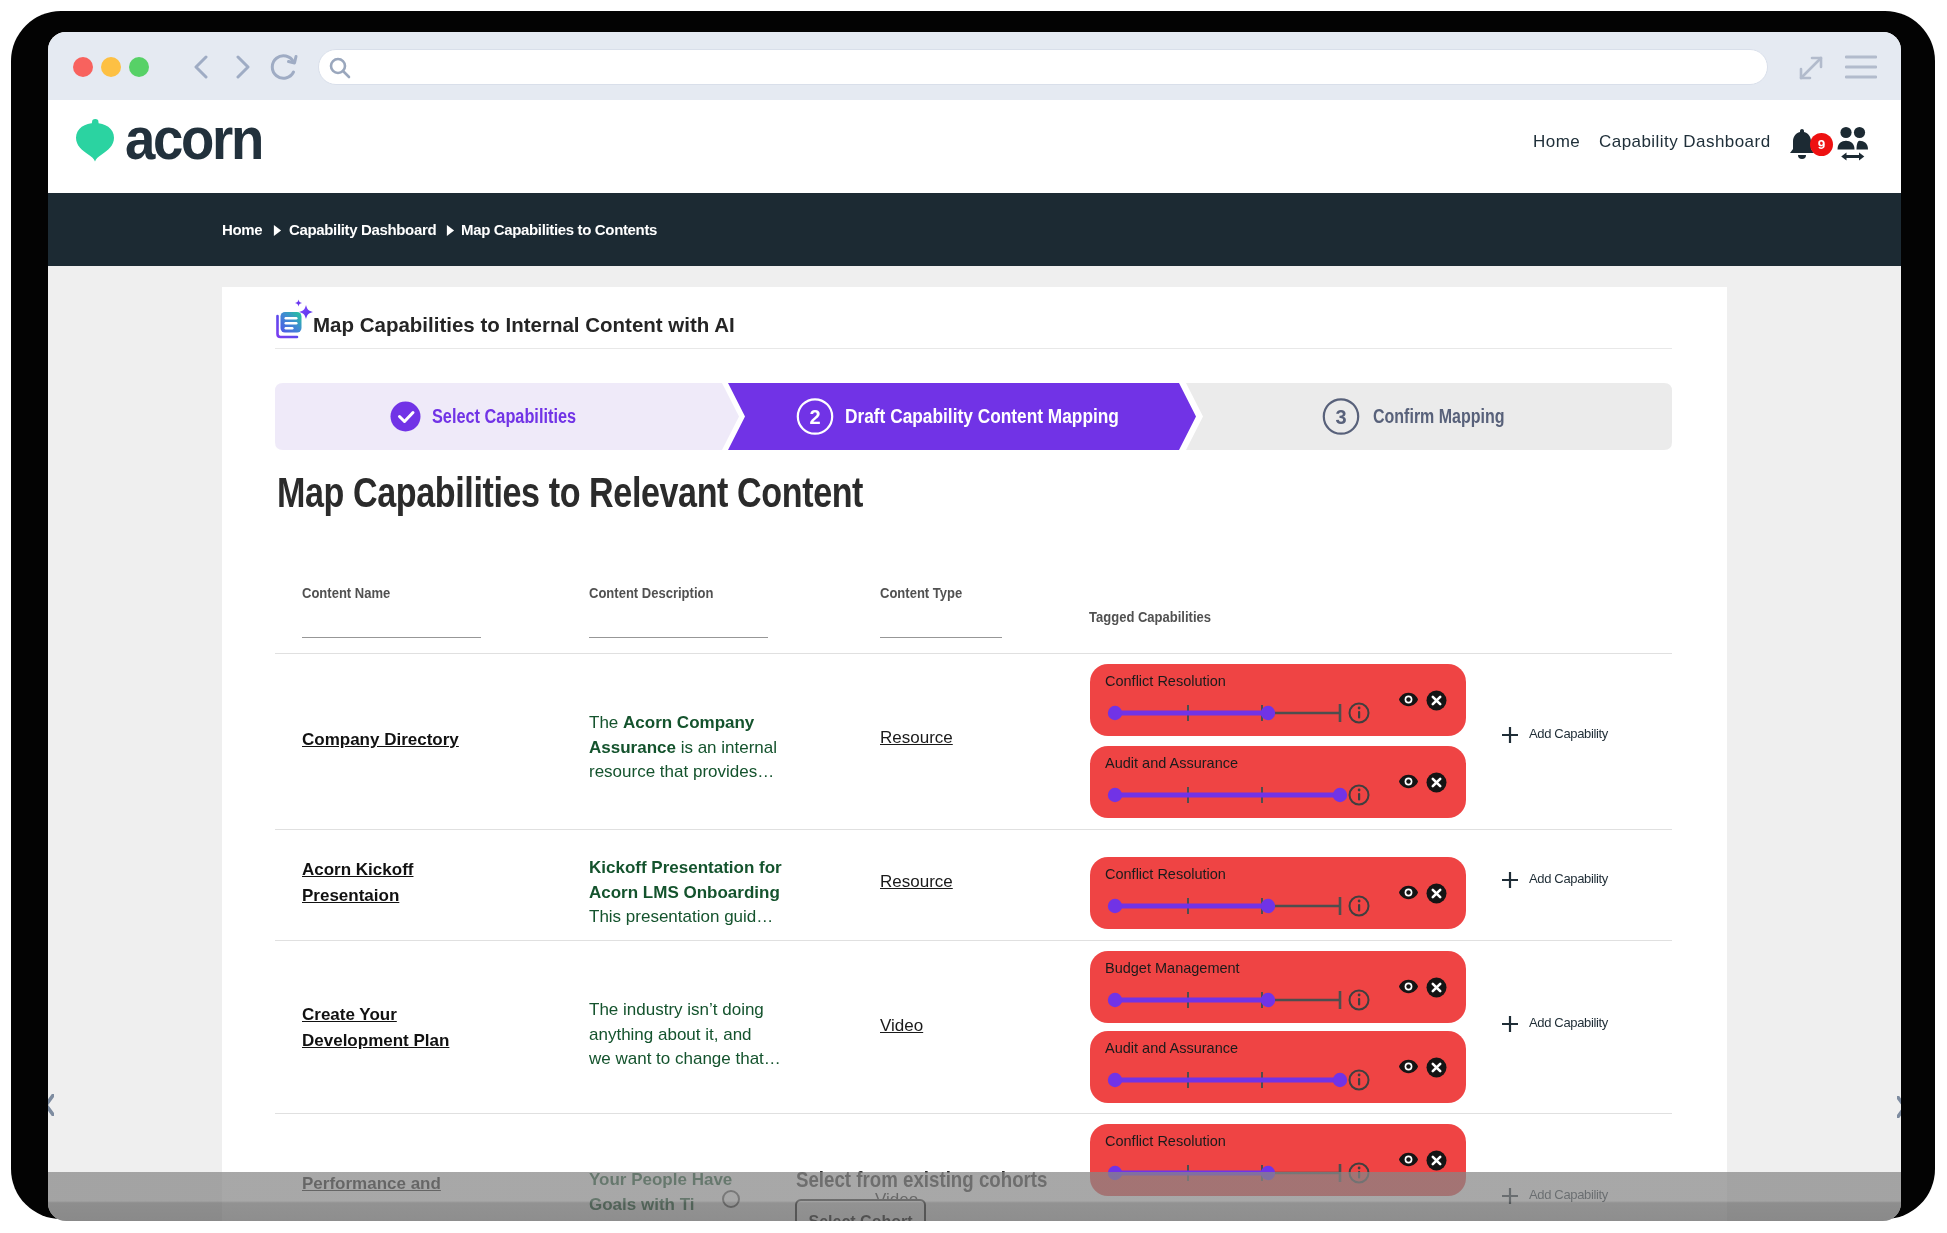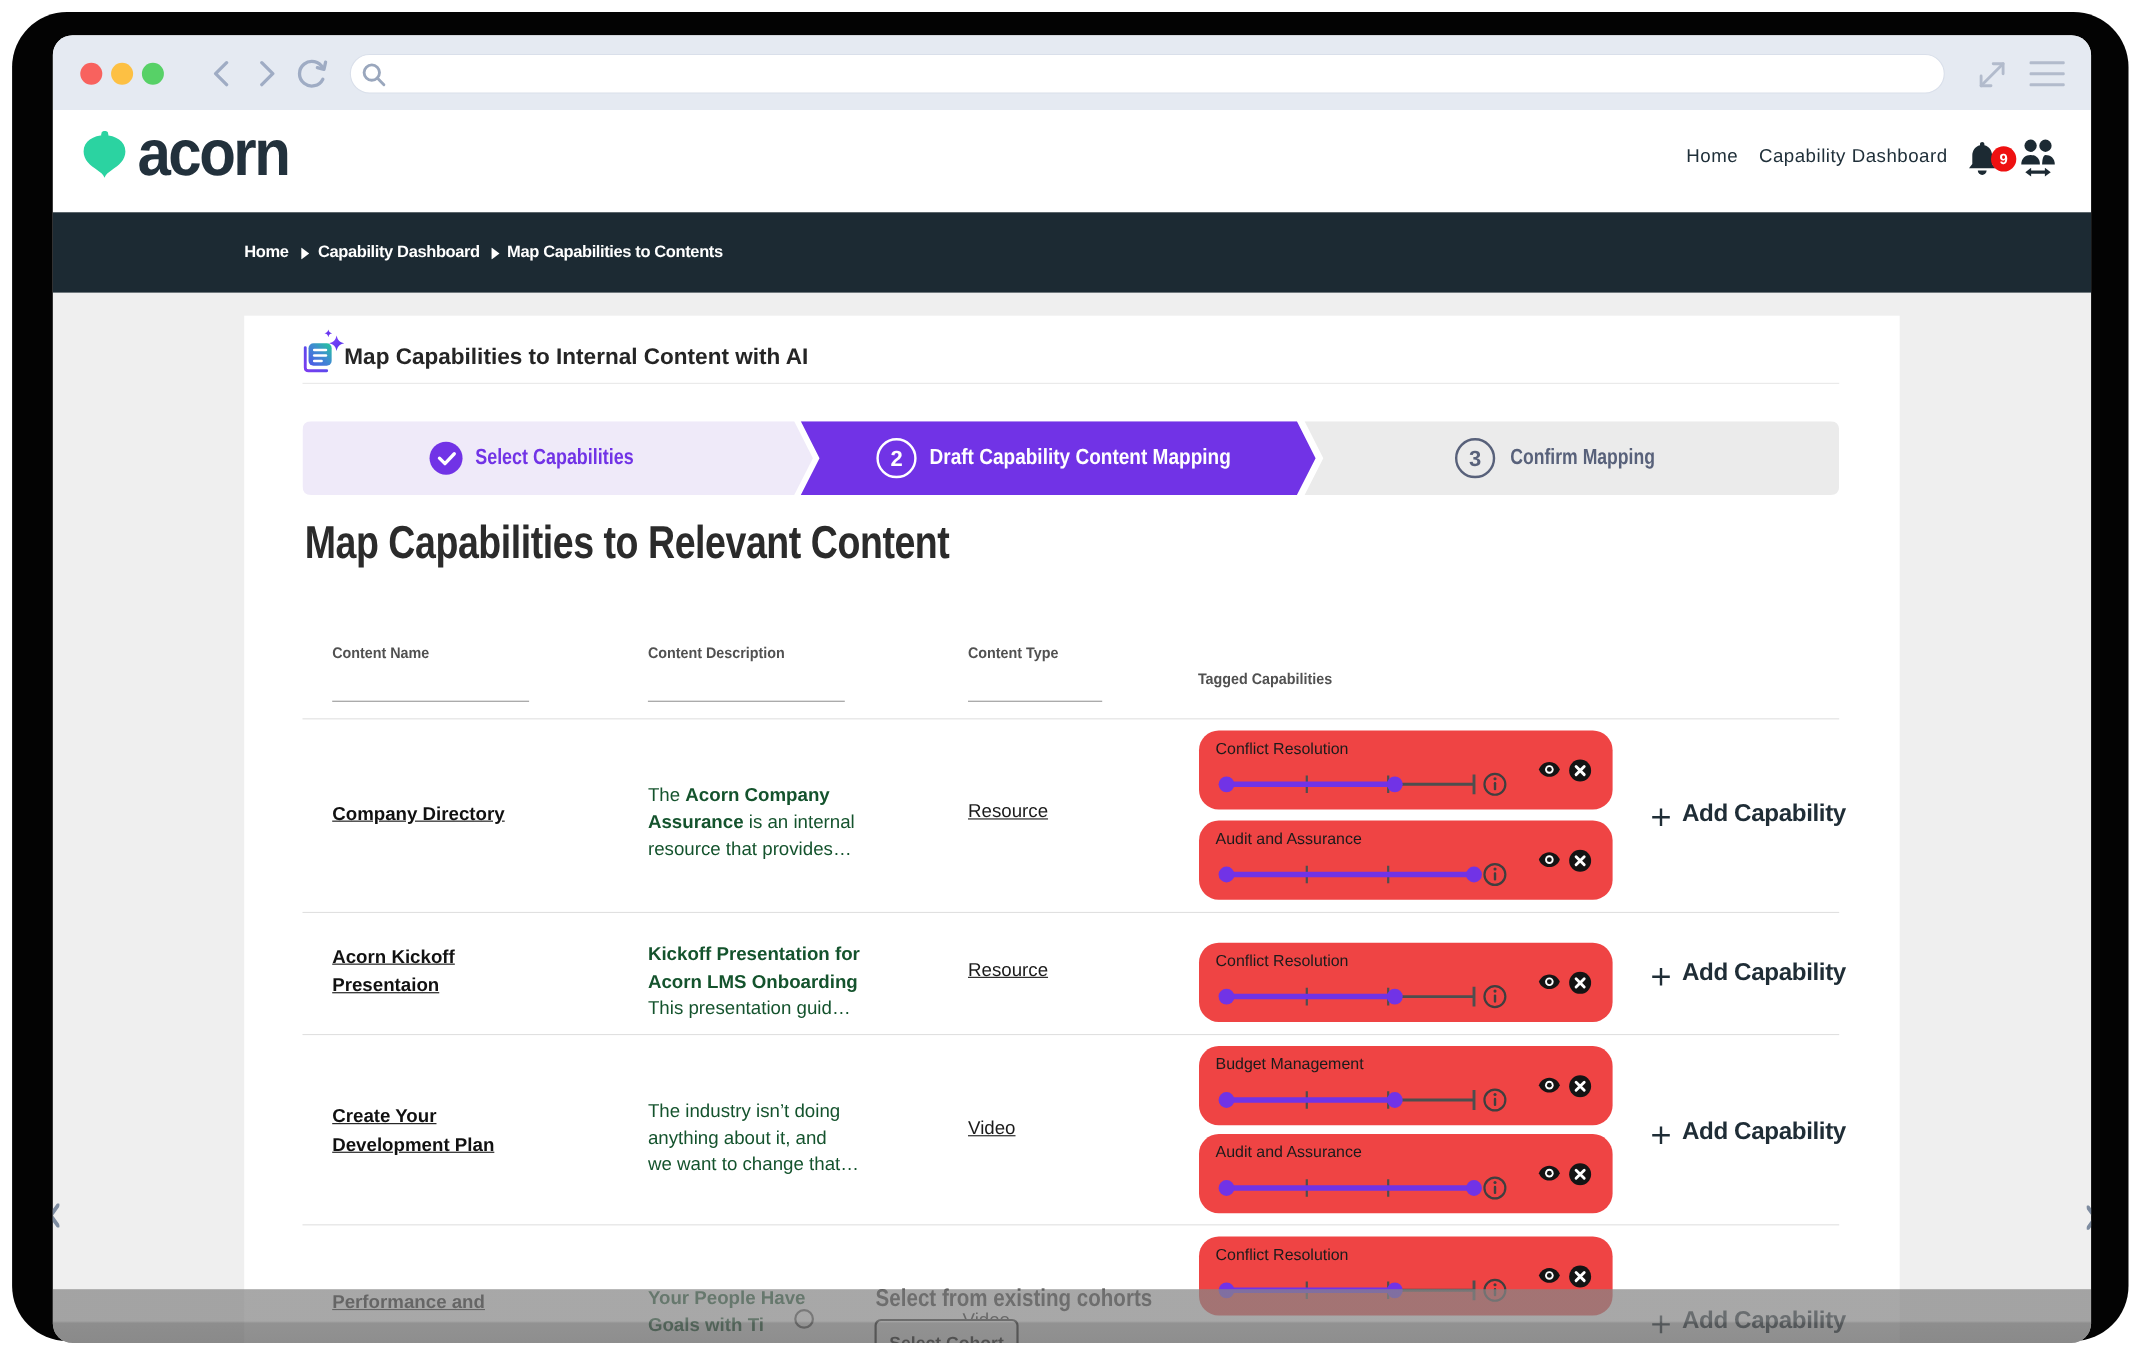--- a/index.html
+++ b/index.html
@@ -23,21 +23,21 @@
 .th { position:absolute; font-size:14px; color:#515151; font-weight:bold; transform:scaleX(0.93); transform-origin:0 0; }
 .tul { position:absolute; height:1px; background:#979797; top:605px; }
 .link { position:absolute; font-size:17px; font-weight:bold; color:#111; text-decoration:underline; line-height:26px; }
 .desc { position:absolute; font-size:17px; color:#14532d; line-height:24.5px; }
 .typ { position:absolute; font-size:17px; color:#1A1A1A;text-decoration:underline; }
 .chip { position:absolute; width:376px; height:72px; background:#ef4444; border-radius:18px; }
 .clabel { position:absolute; left:15px; top:9px; font-size:14.5px; color:#1B1B1B; }
 .cs { position:absolute; left:10px; top:27px; }
 .ceye { position:absolute; left:308px; top:28px; }
 .cx { position:absolute; left:336px; top:26px; }
-.addc { position:absolute; display:flex; align-items:flex-end; font-size:22px; font-weight:bold; color:#1F2D36; letter-spacing:-0.35px; }
+.addc { position:absolute; display:flex; align-items:flex-start; font-size:13px; font-weight:normal; color:#1F2D36; letter-spacing:-0.35px; }
 .stx { position:absolute; top:372px; font-size:20px; line-height:24px; font-weight:bold; white-space:nowrap; transform-origin:0 0; }
 #overlay { position:absolute; left:0; top:1140px; width:1853px; height:49px;
   background:linear-gradient(180deg, rgba(134,134,134,0.72) 0%, rgba(134,134,134,0.72) 59%, rgba(104,104,104,0.72) 63%, rgba(100,100,100,0.73) 100%); }
 </style></head>
 <body>
 <div id="stage">
 <div id="frame"></div>
 <div id="win">
 
 <div id="chrome">

